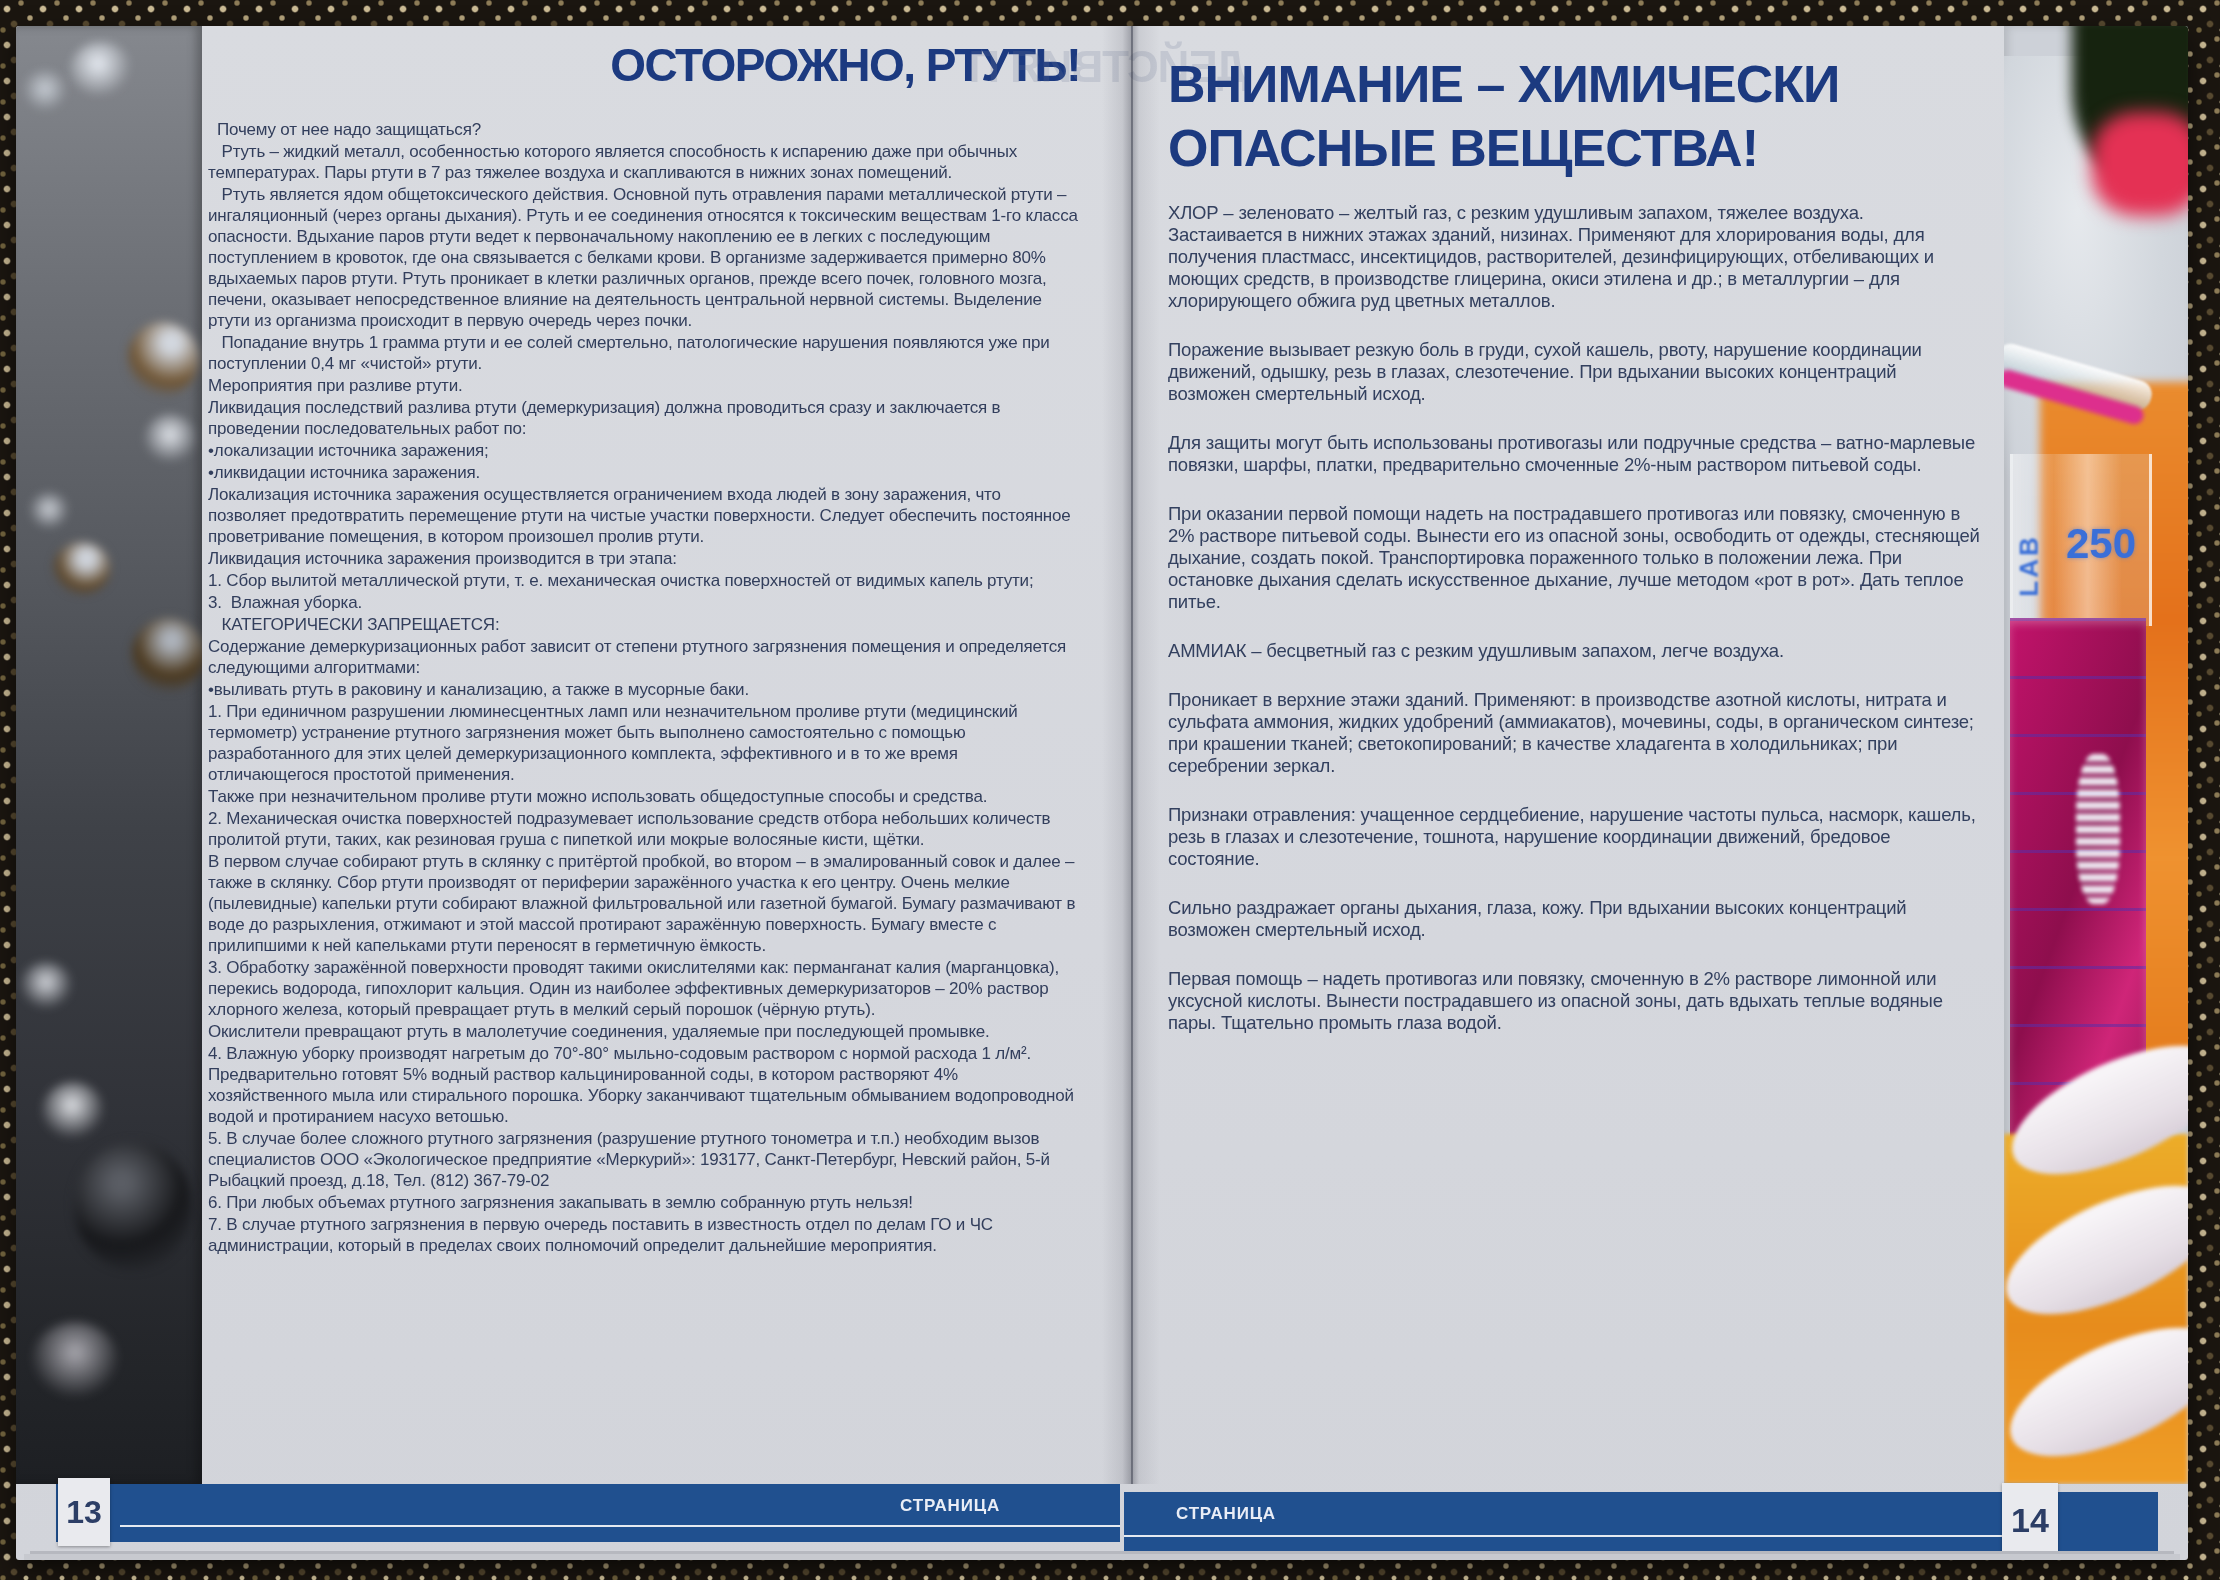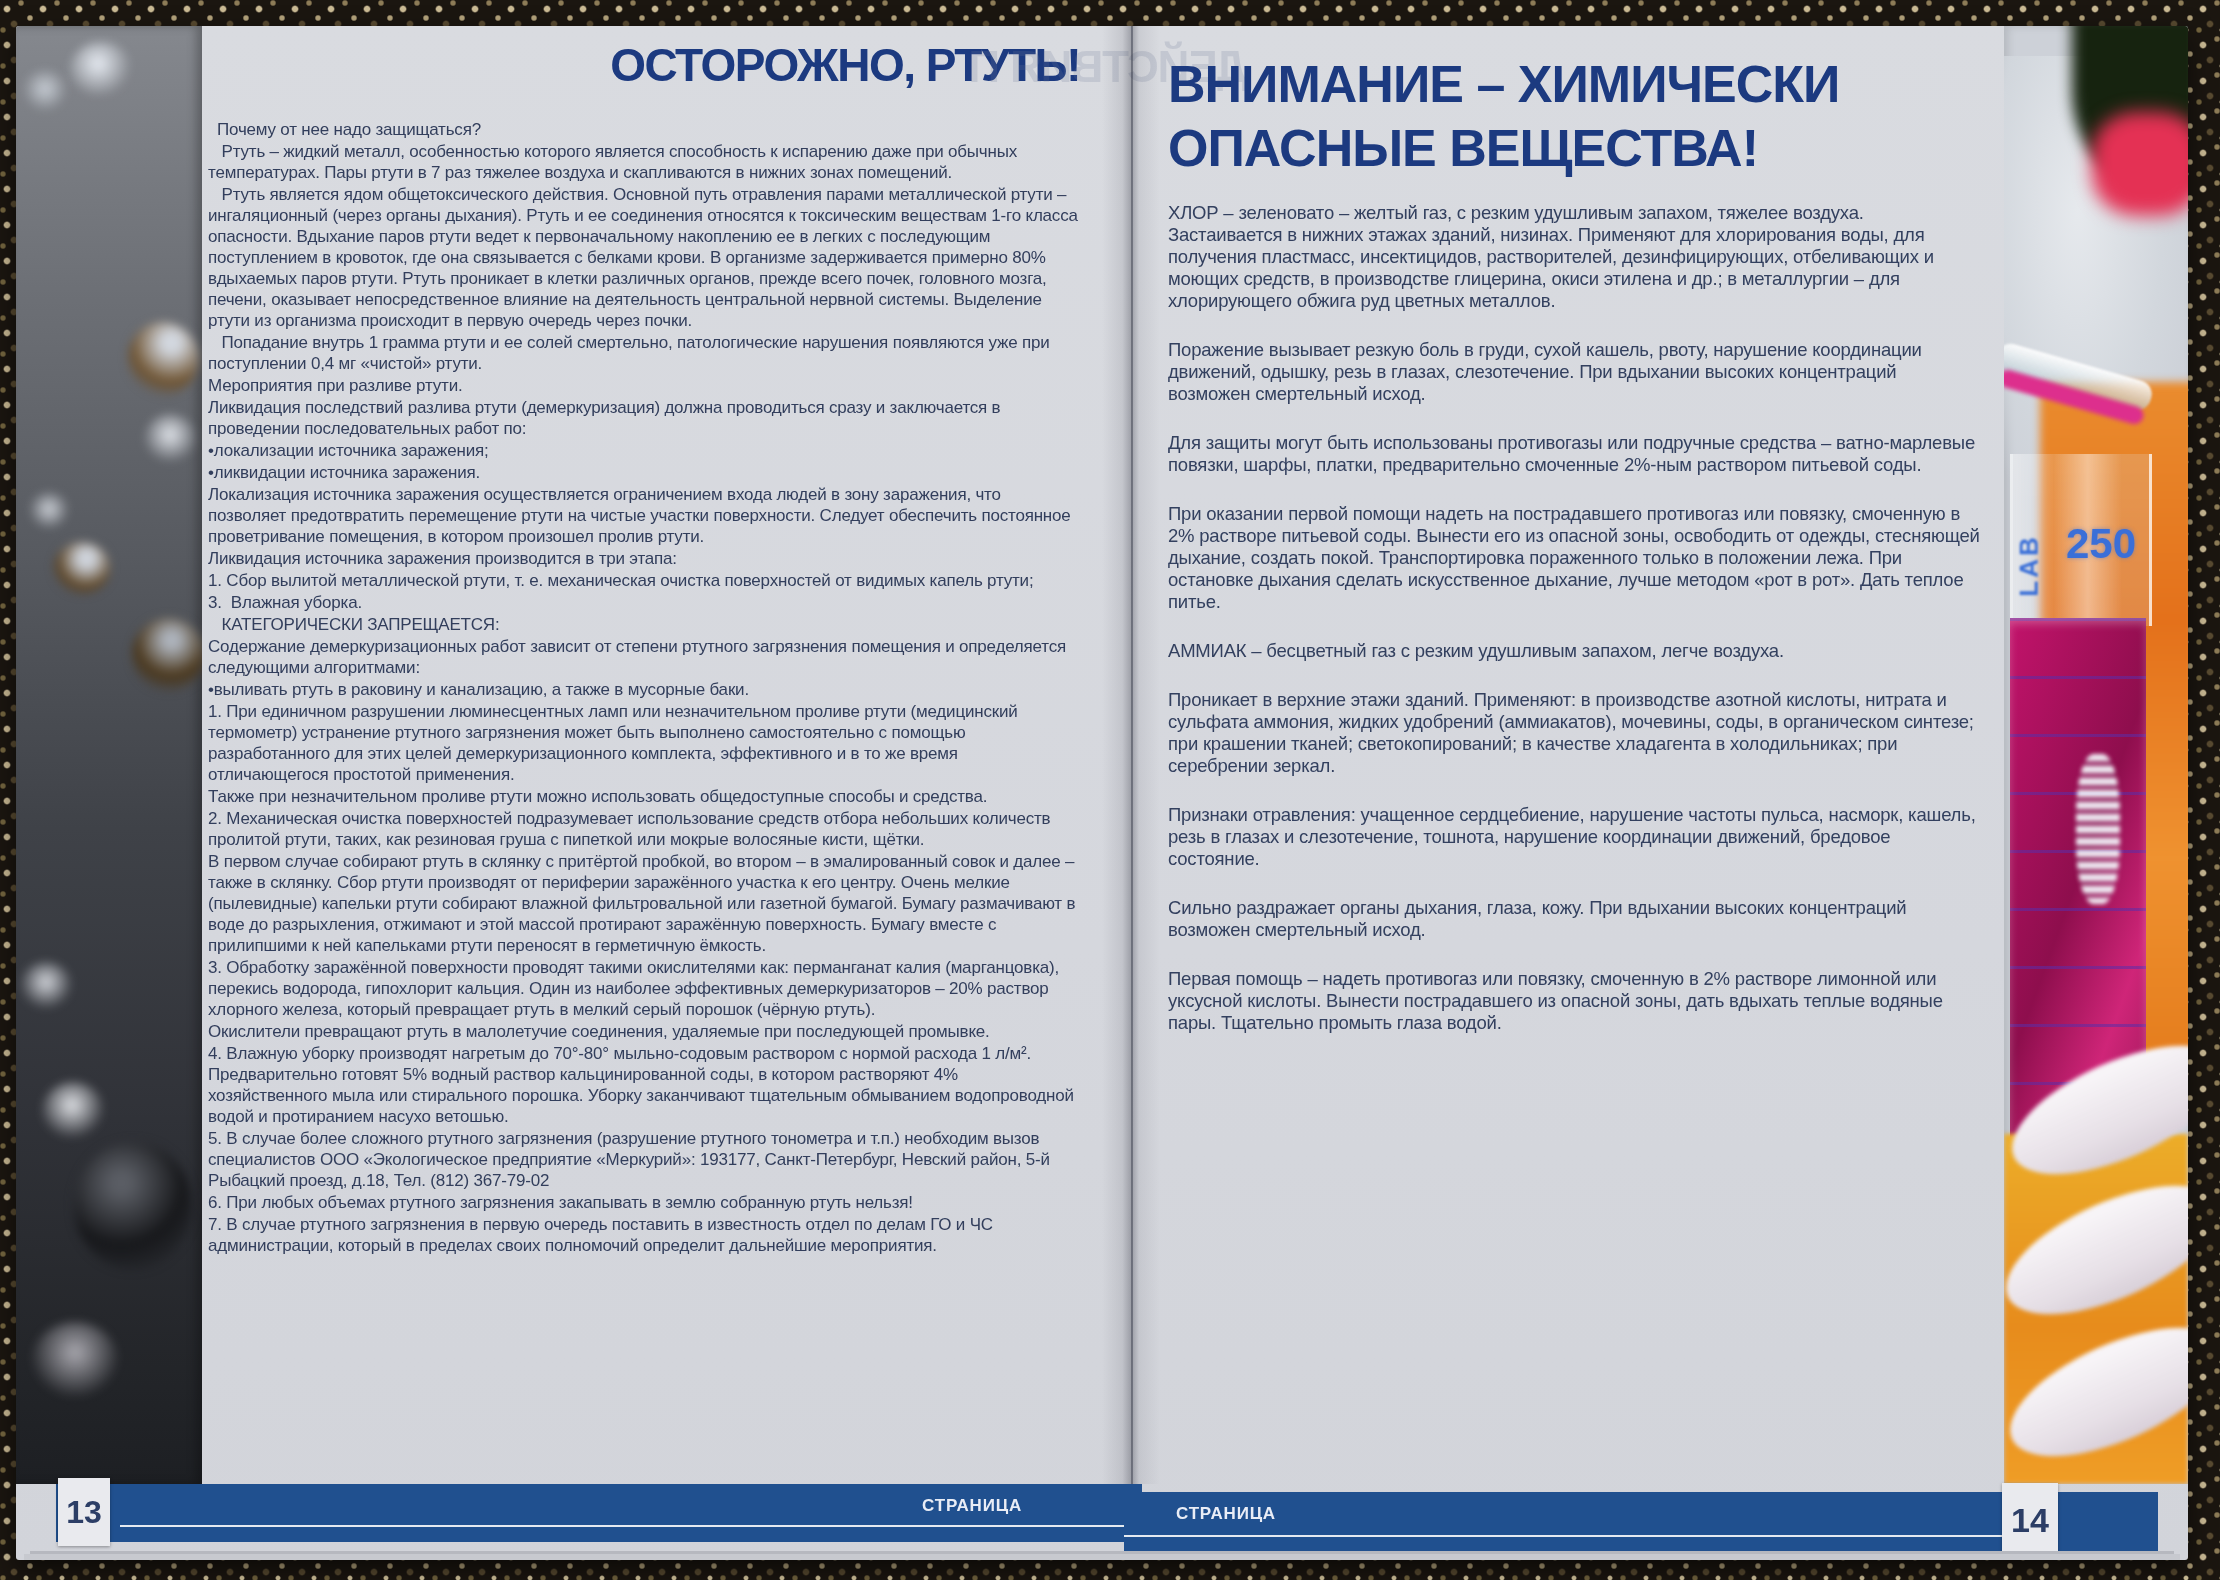--- a/index.html
+++ b/index.html
@@ -128,21 +128,21 @@
     background:linear-gradient(180deg,#ecad29 0%,#e78c1c 55%,#ef9d26 100%);filter:blur(2px);}
   .glove{position:absolute;width:230px;height:96px;border-radius:50%;
     background:linear-gradient(180deg,#f7f4f7 10%,#e6dfe6 70%,#d8cfd8 100%);
     transform:rotate(-24deg);filter:blur(2px);}
   .g1{left:0;top:1036px;}
   .g2{left:-6px;top:1176px;}
   .g3{left:-2px;top:1318px;}
 
   
   .footer-bar{position:absolute;background:#20508f;}
-  .footer-left{left:40px;top:1458px;width:1064px;height:58px;padding-left:22px;}
+  .footer-left{left:40px;top:1458px;width:1064px;height:58px;}
   .footer-right{left:1108px;top:1466px;width:1034px;height:60px;}
   .footer-line{position:absolute;height:2px;background:rgba(255,255,255,.88);bottom:15px;}
   .fl-line{left:64px;right:0;}
   .fr-line{left:0;right:150px;}
   .footer-label{position:absolute;top:12px;color:#e9edf6;font-size:17px;letter-spacing:.8px;font-weight:bold;}
   .fl-label{right:120px;}
   .fr-label{left:52px;}
   .pnum-box{position:absolute;background:#e9eaee;display:flex;align-items:center;justify-content:center;
     color:#2c3e66;font-weight:bold;box-shadow:0 1px 3px rgba(0,0,0,.35);}
   .pnum-13{left:2px;top:-6px;width:52px;height:68px;font-size:32px;}

